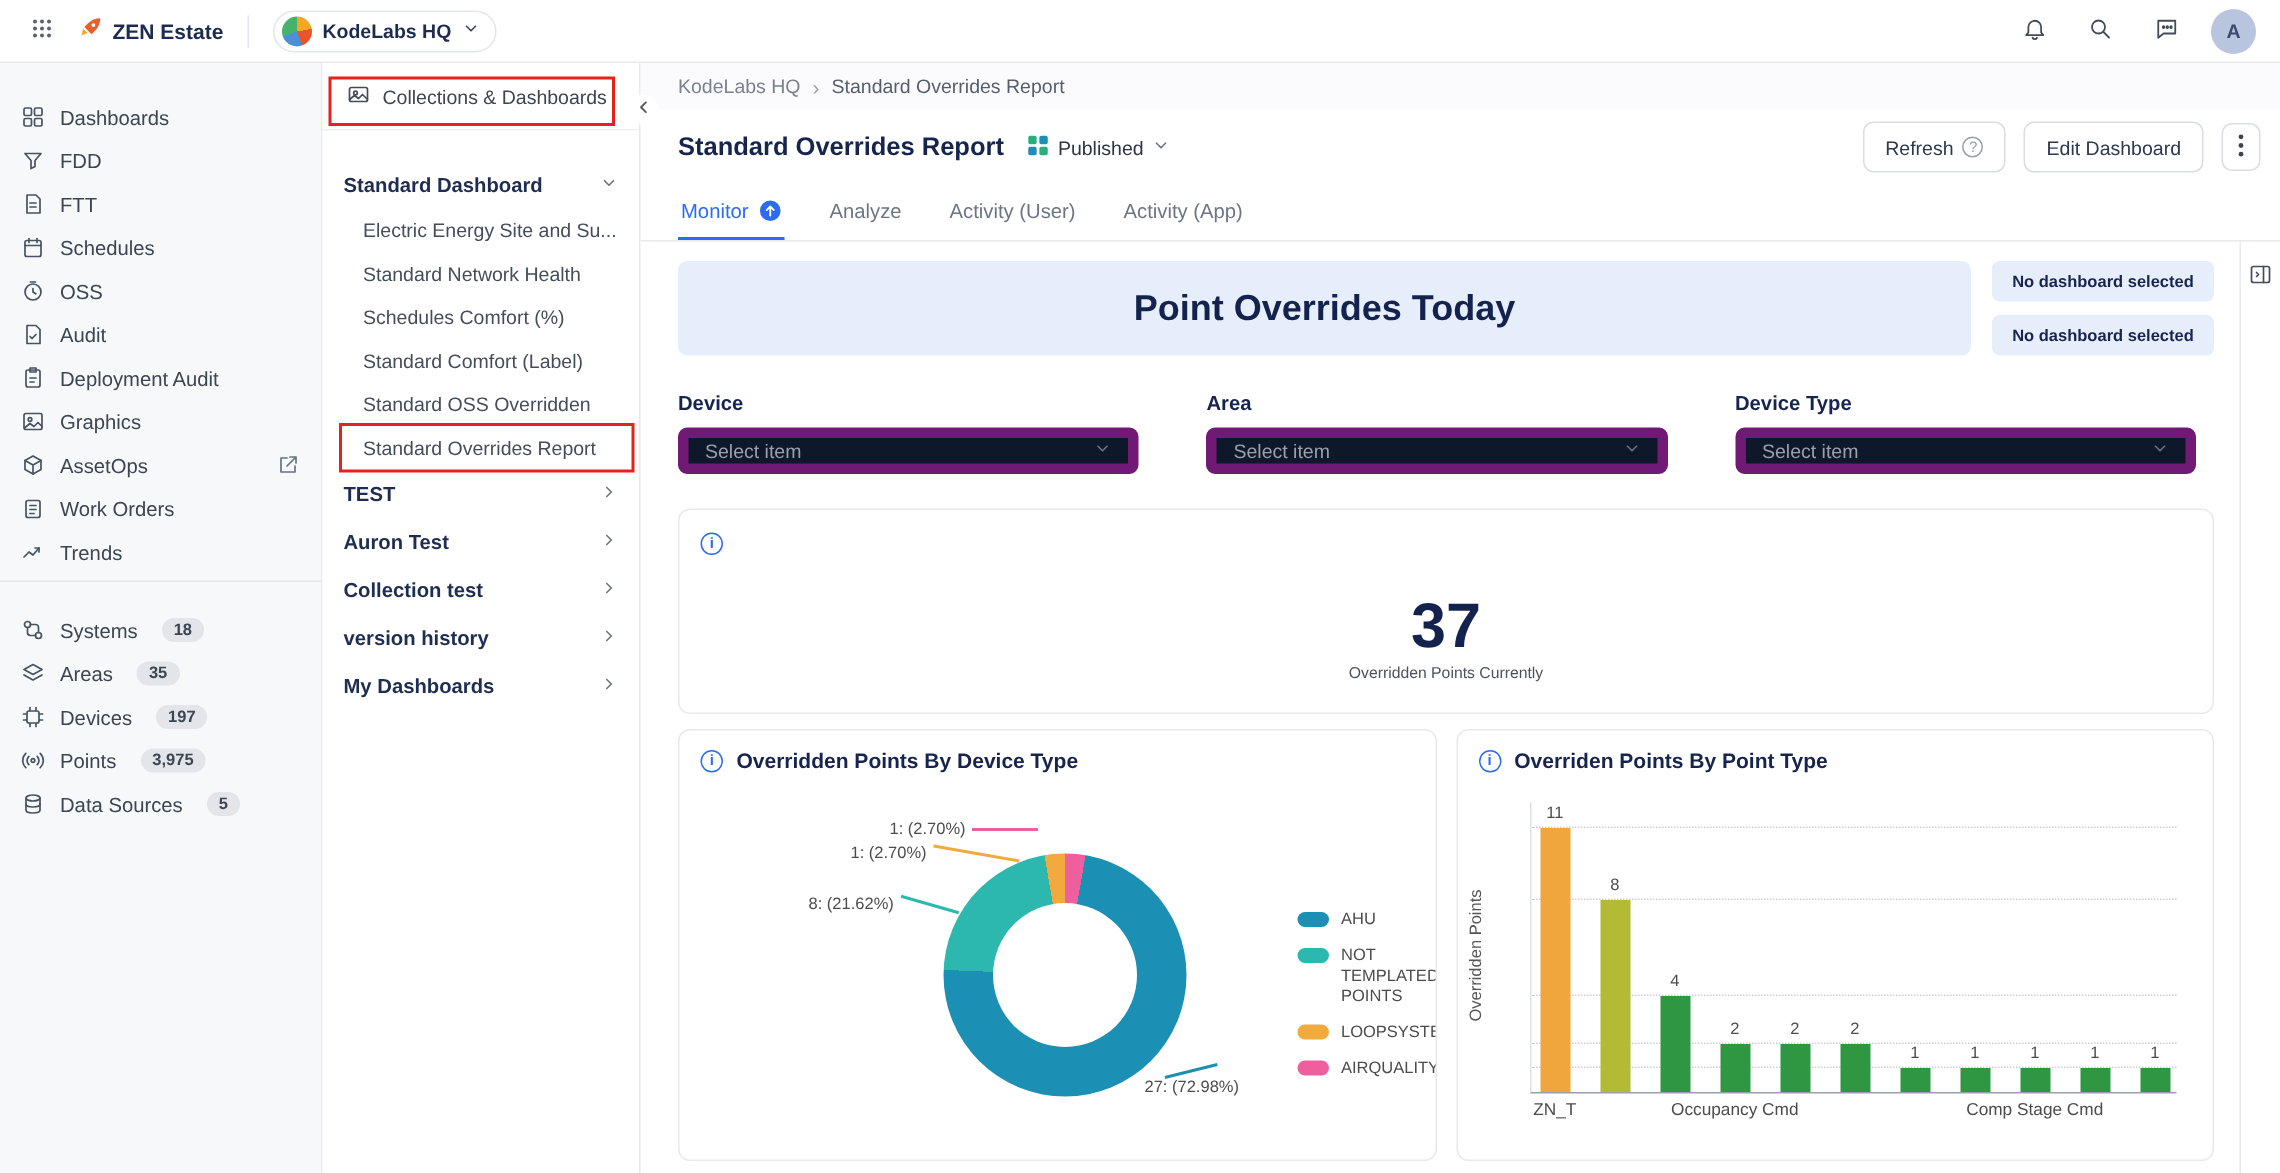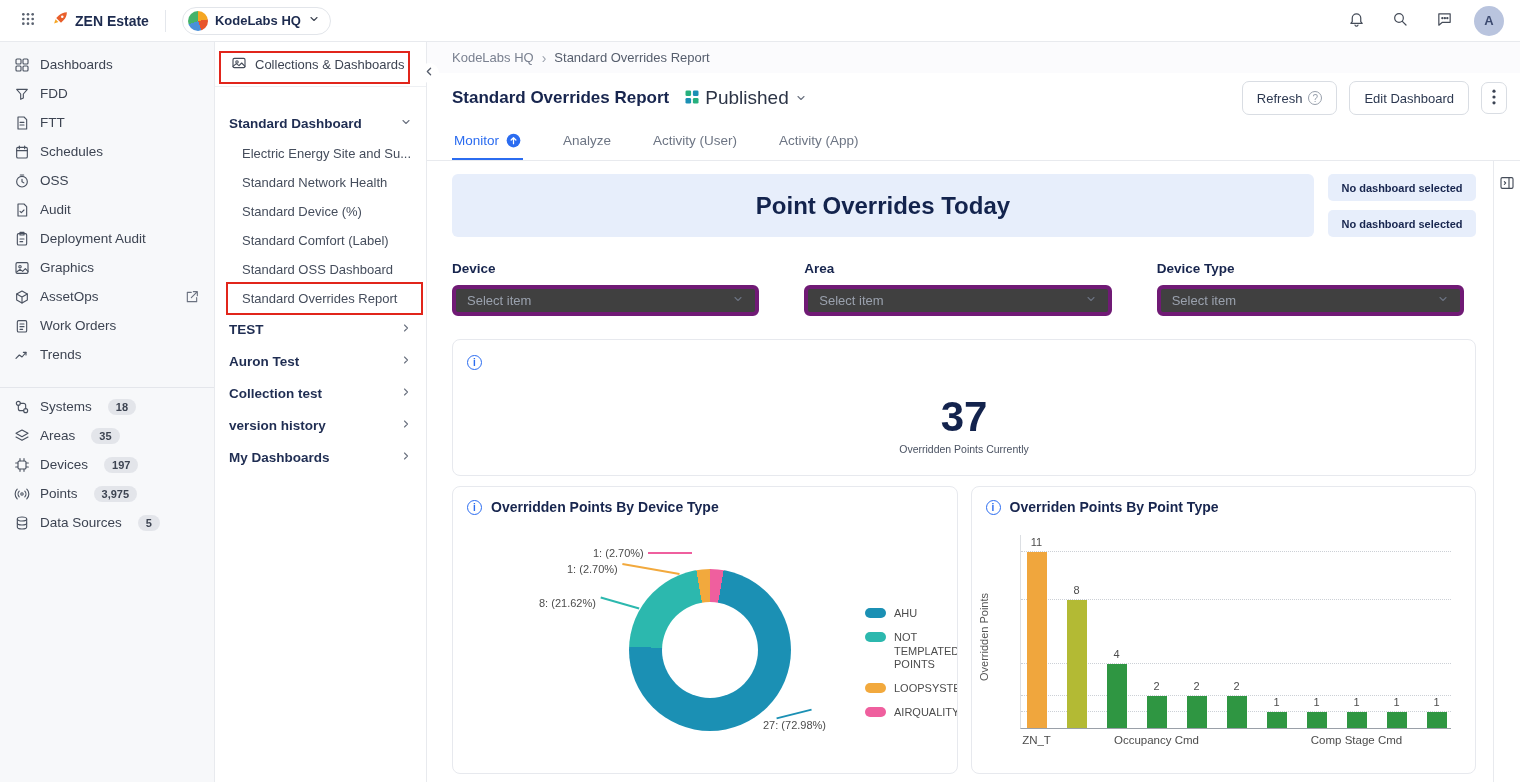--- a/index.html
+++ b/index.html
@@ -22,21 +22,21 @@
   .org-name { font-weight:bold; font-size:13px; color:#1d2b4f; }
   .tb-right { display:flex; align-items:center; gap:16px; }
   .avatar { width:30px; height:30px; border-radius:50%; background:#b9c4de; color:#3c4a70;
     font-weight:bold; font-size:13px; display:flex; align-items:center; justify-content:center; cursor:pointer; }
 
   
   .app { display:flex; height:740px; }
 
   
   .sidebar { width:215px; background:#f7f8fa; border-right:1px solid #e8eaee; padding-top:15px; flex-shrink:0; }
-  .side-item { position:relative; display:flex; align-items:flex-start; gap:10px; height:29px;
+  .side-item { position:relative; display:flex; align-items:flex-end; gap:10px; height:29px;
     padding:0 14px; font-size:13.5px; color:#3d4452; cursor:pointer; }
   .side-item.selected { background:#e8eaef; }
   .s-icon { display:flex; color:#4a5260; }
   .grow { flex:1; }
   .ext-icon { display:flex; color:#6b7280; }
   .badge { background:#e3e5ea; border-radius:9px; padding:2px 8px; font-size:11px; font-weight:bold;
     color:#3d4452; margin-left:6px; }
   .side-divider { height:1px; background:#e4e6eb; margin:11px 0; }
   .annot-box { position:absolute; left:2px; right:15px; top:-2px; bottom:-2px;
     border:2px solid #e1251b; pointer-events:none; }
@@ -57,28 +57,28 @@
 
   
   .main { flex:1; display:flex; flex-direction:column; min-width:0; }
   .breadcrumb { height:31px; display:flex; align-items:center; gap:8px; padding:0 25px;
     font-size:13px; color:#7a8190; background:#fbfbfd; }
   .bc-sep { color:#9aa1ad; font-size:14px; }
   .bc-current { color:#565e6d; }
   .title-row { display:flex; align-items:center; height:50px; padding:0 13px 0 25px; }
   .page-title { font-size:17px; font-weight:bold; color:#17254e; }
   .pub-pill { display:flex; align-items:center; gap:6px; margin-left:16px; cursor:pointer;
-    font-size:19px; color:#2c3446; background:none; border:none; font-family:inherit; }
+    font-size:13px; color:#2c3446; background:none; border:none; font-family:inherit; }
   .title-actions { margin-left:auto; display:flex; gap:12px; align-items:center; }
   .btn { border:1px solid #d9dde3; background:#fff; border-radius:7px; height:32px; padding:16px 14px;
     font-size:13px; color:#2c3850; display:flex; align-items:center; gap:6px; cursor:pointer; font-family:inherit; }
   .kebab-btn { width:26px; padding:0; justify-content:center; }
   .help-icon { width:14px; height:14px; border-radius:50%; border:1.3px solid #98a0ac; color:#98a0ac;
     font-size:10px; display:inline-flex; align-items:center; justify-content:center; }
-  .tabs { display:flex; gap:38px; padding:0 25px; border-bottom:1px solid #e8eaee; height:38px; }
+  .tabs { display:flex; gap:28px; padding:0 25px; border-bottom:1px solid #e8eaee; height:38px; }
   .tab { display:flex; align-items:center; gap:7px; padding:0 2px; font-size:13.5px; color:#6d7584;
     cursor:pointer; border-bottom:2.5px solid transparent; }
   .tab.active { color:#2b6cf0; border-bottom-color:#2b6cf0; }
   .tab-icon { display:flex; }
 
   .content-wrap { flex:1; display:flex; min-height:0; }
   .content { flex:1; padding:13px 17px 0 25px; overflow:hidden; }
   .right-rail { width:27px; border-left:1px solid #e8eaee; padding-top:14px;
     display:flex; justify-content:center; align-items:flex-start; }
   .rail-btn { background:none; border:none; cursor:pointer; display:flex; }
@@ -87,22 +87,22 @@
   .banner { flex:1; background:#e7eefb; border-radius:6px; height:63px;
     display:flex; align-items:center; justify-content:center; }
   .banner-title { font-size:24px; font-weight:bold; color:#13234d; }
   .notes { width:148px; display:flex; flex-direction:column; gap:9px; }
   .note { background:#e7eefb; border-radius:5px; height:27px; display:flex; align-items:center;
     justify-content:center; font-size:11px; font-weight:bold; color:#17254e; }
 
   .filters { display:flex; gap:45px; margin-top:24px; padding-right:12px; }
   .filter { flex:1; }
   .filter-label { font-size:13.5px; font-weight:bold; color:#17254e; margin-bottom:9px; }
-  .select { height:31px; border:4px solid #701a75; border-radius:6px; display:flex; align-items:center;
-    justify-content:space-between; padding:0 11px; font-size:13px; color:#9aa1ad; cursor:pointer; background:#404040; }
+  .select { height:31px; border:7px solid #701a75; border-radius:6px; display:flex; align-items:center;
+    justify-content:space-between; padding:0 11px; font-size:13px; color:#9aa1ad; cursor:pointer; background:#0f172a; }
 
   .card { border:1px solid #e7e9ee; border-radius:8px; background:#fff; }
   .stat-card { margin-top:23px; height:137px; position:relative; padding:12px 14px; }
   .info-icon { width:15px; height:15px; border-radius:50%; border:1.5px solid #2b6cf0; color:#2b6cf0;
     font-size:10px; font-weight:bold; font-style:normal; display:inline-flex; align-items:center;
     justify-content:center; flex-shrink:0; }
   .stat-value { font-size:42px; font-weight:bold; color:#13234d; text-align:center; margin-top:26px; line-height:1; }
   .stat-label { text-align:center; font-size:10.5px; color:#4a5262; margin-top:5px; }
 
   .charts-row { display:flex; gap:13px; margin-top:10px; }
@@ -389,27 +389,27 @@
               <path d="M6 9l6 6 6-6"></path>
             </svg></span>
         </div>
         <div class="tree-child">
           <span>Electric Energy Site and Su...</span>
         </div>
         <div class="tree-child">
           <span>Standard Network Health</span>
         </div>
         <div class="tree-child">
-          <span>Standard Device (%)</span>
+          <span>Schedules Comfort (%)</span>
         </div>
         <div class="tree-child">
           <span>Standard Comfort (Label)</span>
         </div>
         <div class="tree-child">
-          <span>Standard OSS Dashboard</span>
+          <span>Standard OSS Overridden</span>
         </div>
         <div class="tree-child selected">
           <span>Standard Overrides Report</span>
           <span class="annot-box tree-annot"></span>
         </div>
         <div class="tree-group">
           <span class="tree-group-label">TEST</span>
           <span class="tree-chev"><svg width="12" height="12" viewBox="0 0 24 24" fill="none" stroke="#6b7280" stroke-width="2.2" stroke-linecap="round" stroke-linejoin="round">
               <path d="M9 6l6 6-6 6"></path>
             </svg></span>

